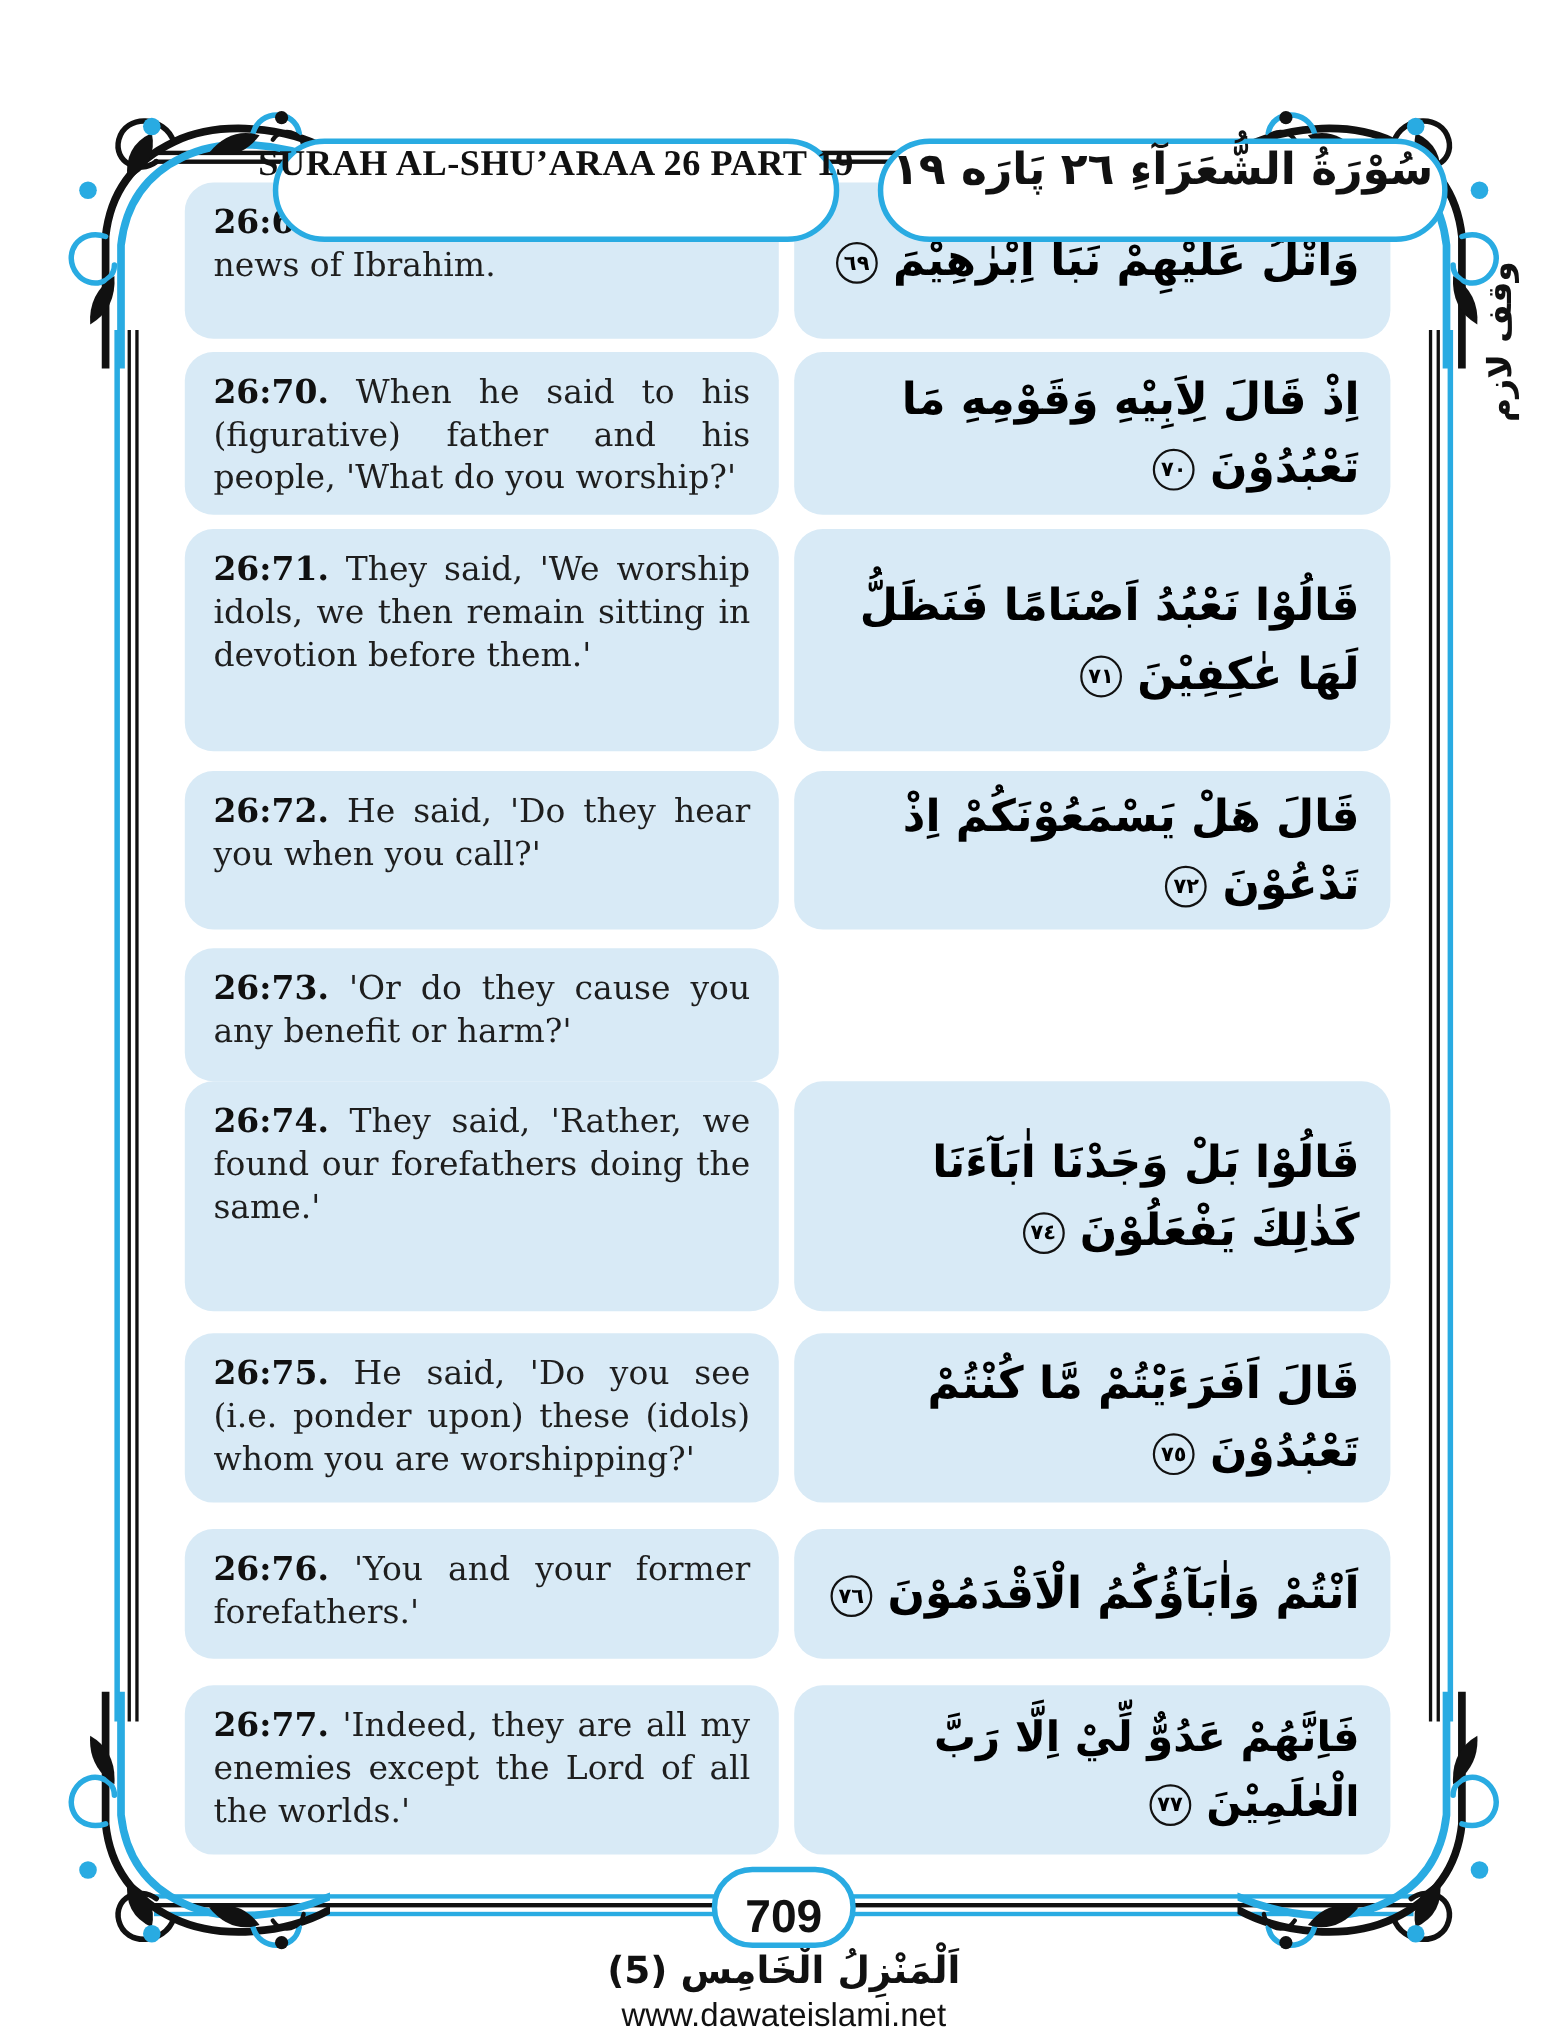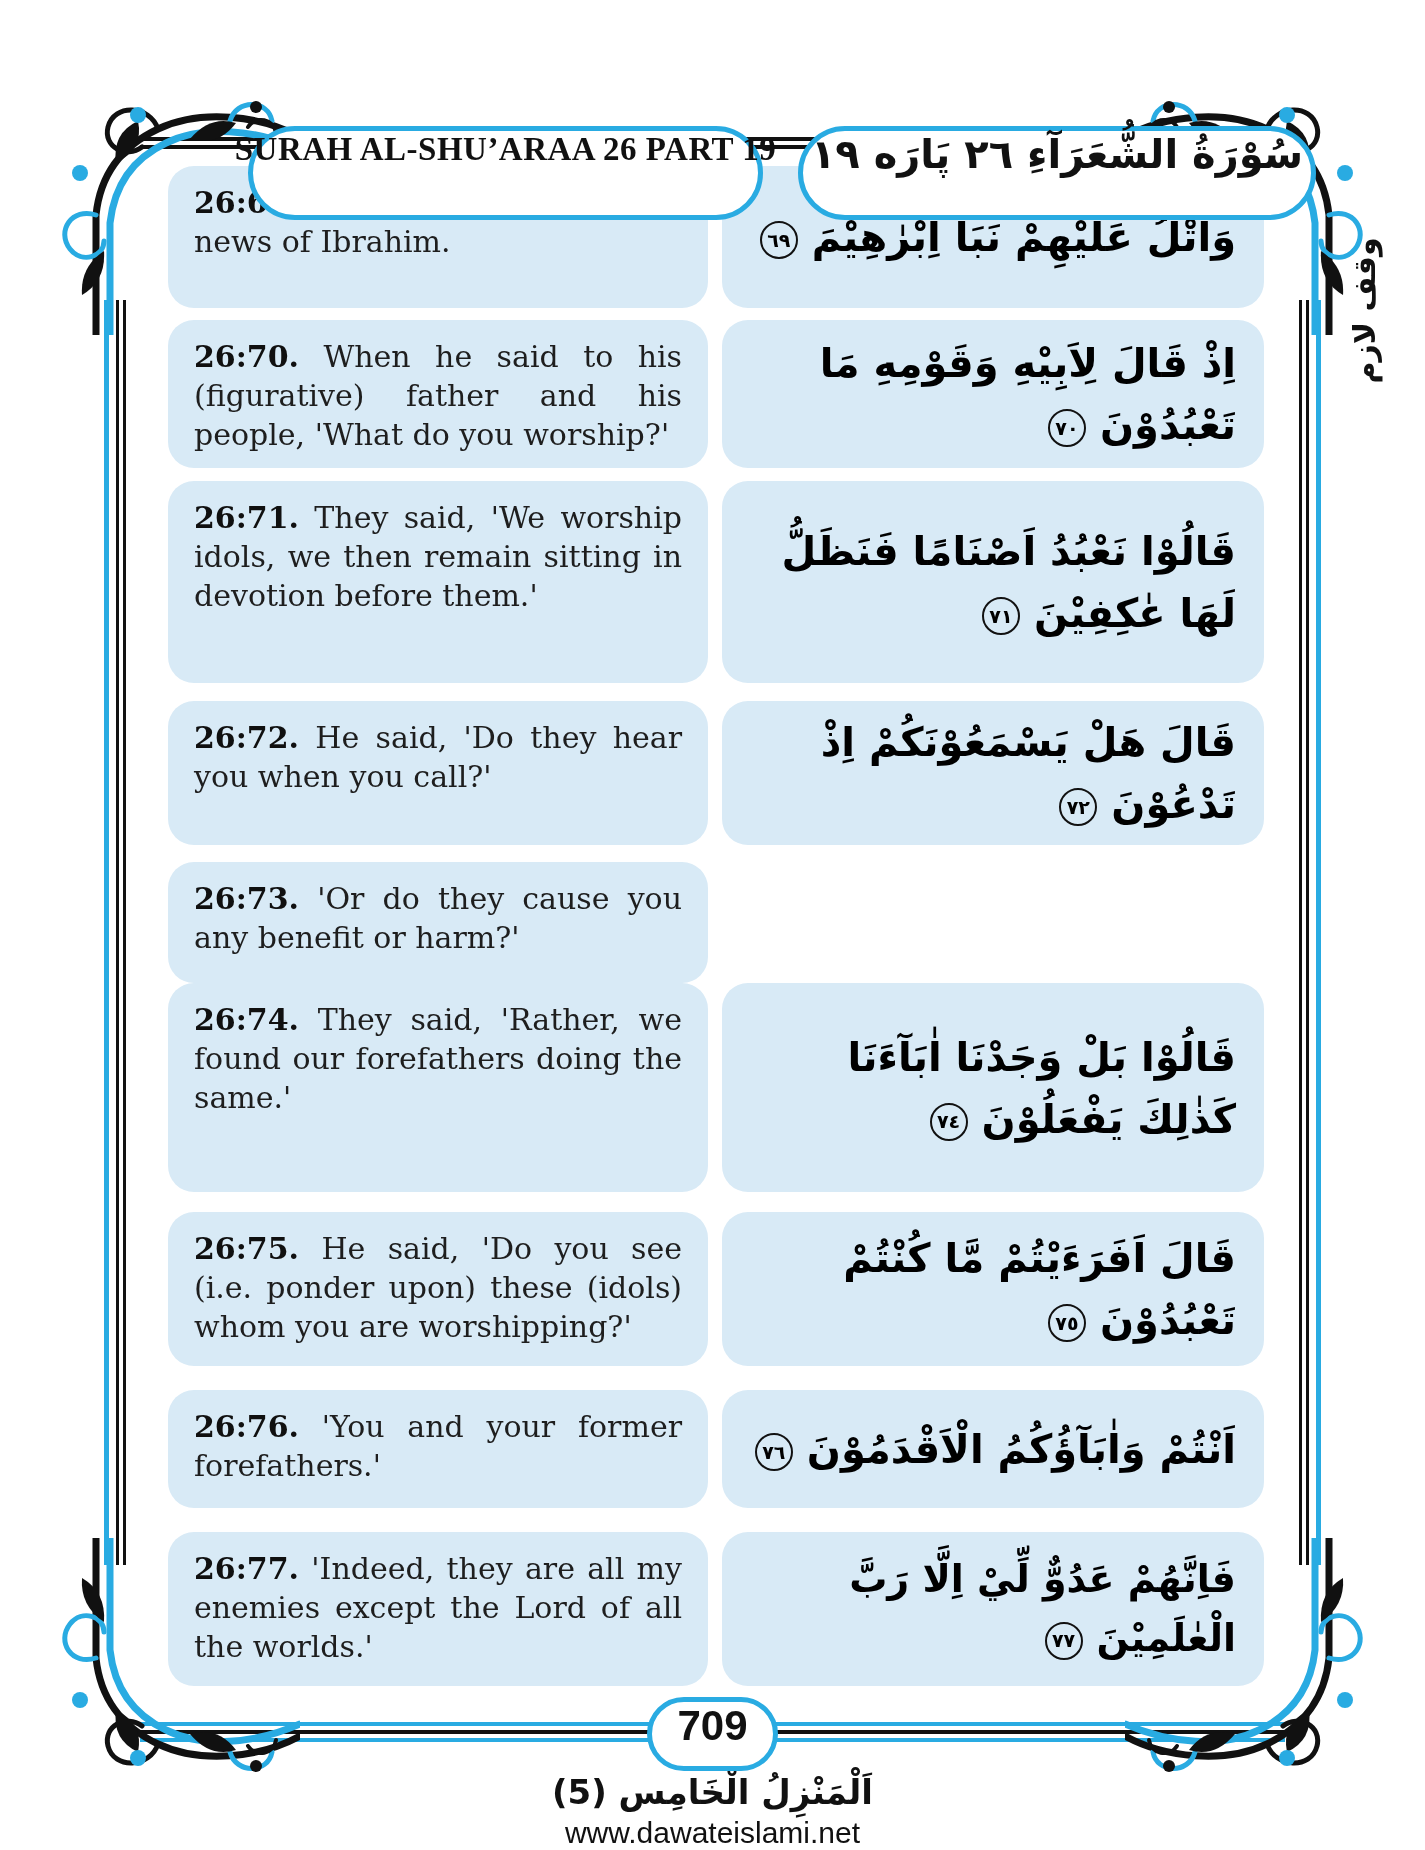--- a/index.html
+++ b/index.html
@@ -61,21 +61,21 @@
   .r5{min-height:121px;gap:17px;}
   .r6{min-height:209px;margin-bottom:20px;}
   .r7{min-height:154px;margin-bottom:24px;align-items:flex-end;}
   .r8{min-height:118px;margin-bottom:24px;}
   .r9{min-height:154px;}
   .r9 .ar-line{font-size:38px;}
   .vrow .cell{min-height:inherit;}
 
   
   .page-pill{position:absolute;left:647px;top:1697px;width:131px;height:74px;background:#fff;
-             border:5px solid var(--accent-blue);border-radius:38px;display:flex;align-items:flex-start;
+             border:5px solid var(--accent-blue);border-radius:38px;display:flex;align-items:flex-end;
              justify-content:center;z-index:3;}
   .page-pill .t{font-family:"Liberation Sans",sans-serif;font-weight:bold;font-size:42px;color:#111;}
   .manzil{position:absolute;left:0;top:1772px;width:100%;text-align:center;z-index:2;
           font-family:"DejaVu Sans",sans-serif;font-weight:bold;font-size:34px;color:#111;direction:rtl;}
   .site{position:absolute;left:0;top:1816px;width:100%;text-align:center;z-index:2;
         font-family:"Liberation Sans",sans-serif;font-size:30px;color:#111;}
 </style>
 </head>
 <body>
 

